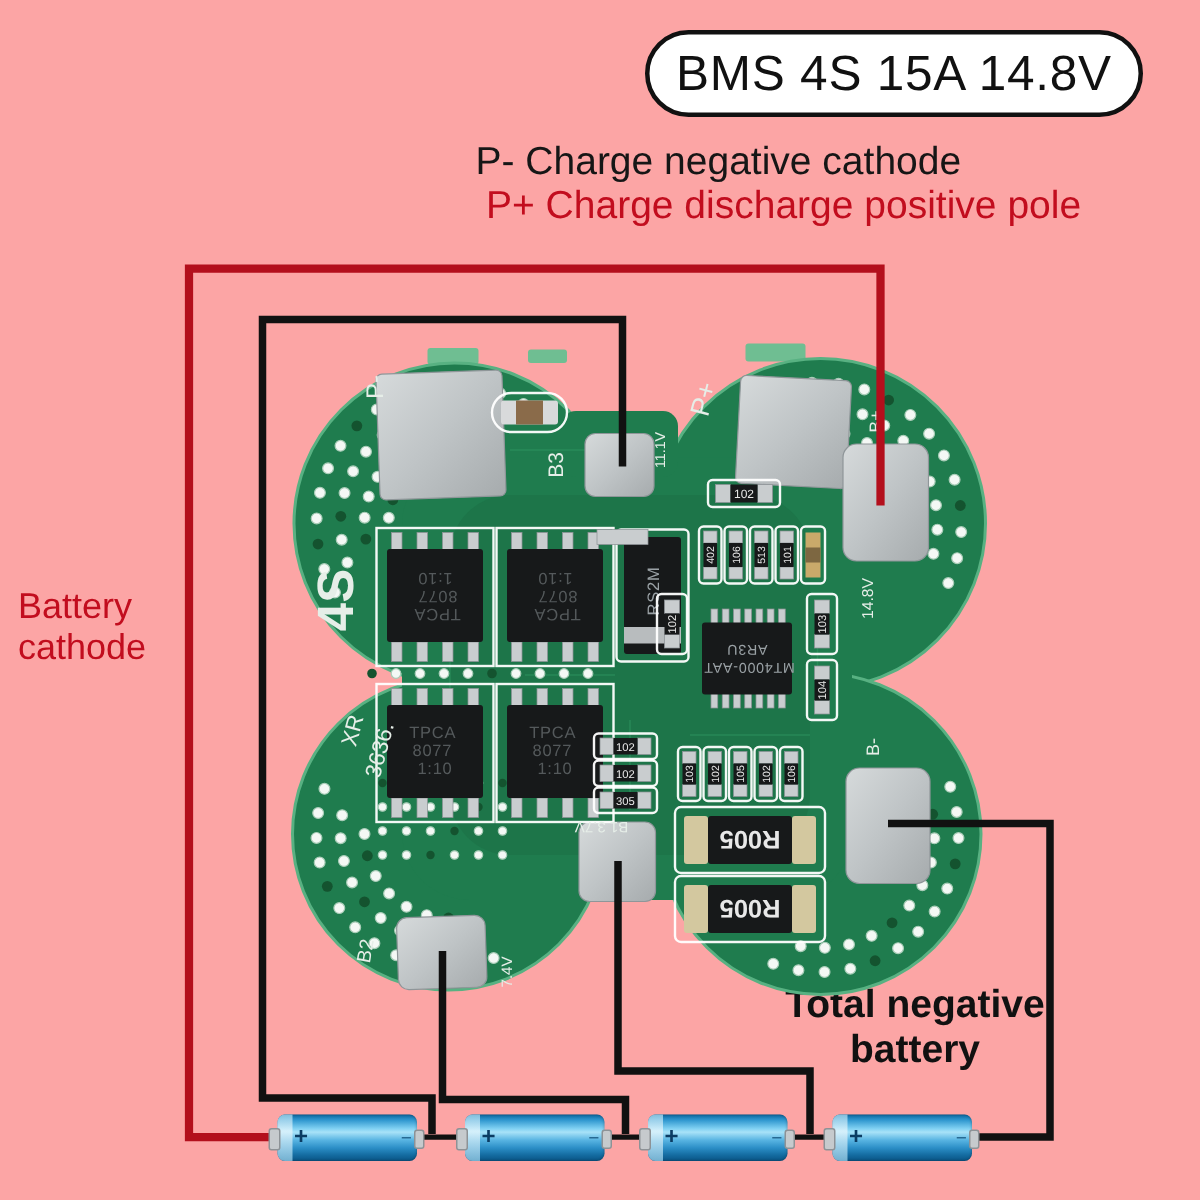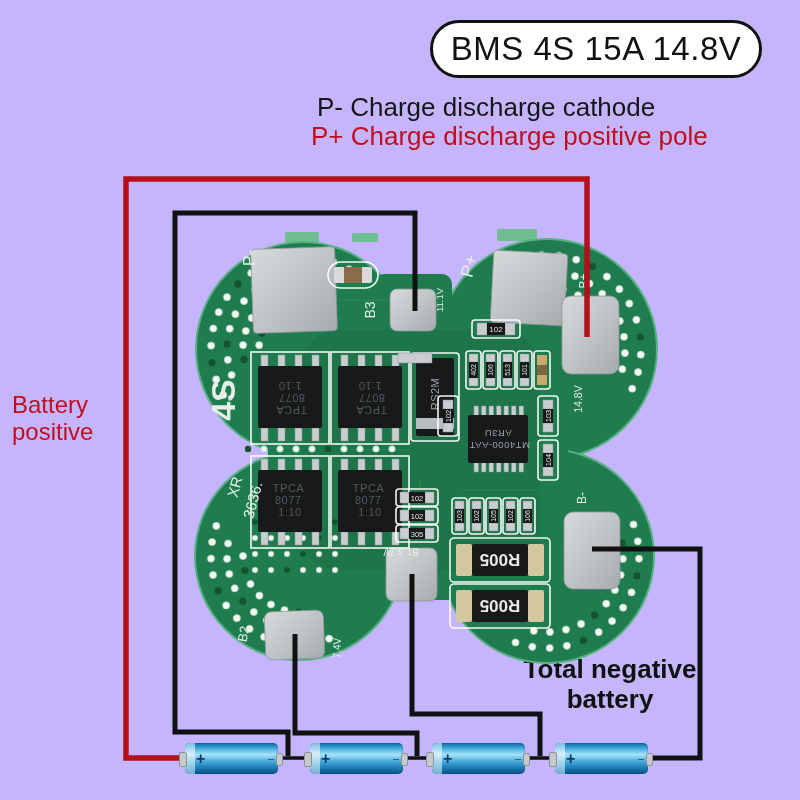--- a/index.html
+++ b/index.html
@@ -1,27 +1,27 @@
 <!DOCTYPE html>
 <html><head>
 <meta charset="utf-8">
 <style>
   html,body { margin:0; padding:0; background:#ffffff; }
   .stage {
-    position:relative; width:800px; height:800px; background:#c4b5fd;
+    position:relative; width:800px; height:800px; background:#fca5a5;
     font-family:"Liberation Sans", sans-serif; overflow:hidden;
   }
   .badge {
     position:absolute; left:430px; top:20px; width:326px; height:52px;
     border:3px solid #111; border-radius:30px;
     display:flex; align-items:center; justify-content:center;
     font-size:33px; color:#111; letter-spacing:0.5px; background:#fff;
   }
   .sub1 { position:absolute; left:317px; top:92px;  font-size:26px; color:#161616; white-space:nowrap; }
-  .sub2 { position:absolute; left:311px; top:121px; font-size:26px; color:#c20d1e; white-space:nowrap; }
+  .sub2 { position:absolute; left:324px; top:121px; font-size:26px; color:#c20d1e; white-space:nowrap; }
   .left-label { position:absolute; left:12px; top:391px; font-size:24px; color:#c20d1e; line-height:27px; }
   .tn-label  { position:absolute; left:505px; top:654px; width:210px; text-align:center;
                font-size:26px; color:#111; line-height:30px;font-weight:bold; }
   svg { position:absolute; left:0; top:0; }
   .lobe   { fill:#1f7c4e; stroke:#58b182; stroke-width:2; }
   .fillonly { fill:#1f7c4e; }
   .pad    { fill:url(#padGrad); stroke:#8f9699; stroke-width:0.8; }
   .outline{ fill:none; stroke:#ffffff; stroke-width:1.6; opacity:0.95; }
   .chip   { fill:#17191a; }
   .leg    { fill:#c9cdcf; stroke:#8d9396; stroke-width:0.5; }
@@ -48,26 +48,26 @@
     background:#c6cacd; border:1px solid #8d9296; border-radius:2px; }
 </style>
 </head>
 <body>
 
 <div class="stage">
 
   <div class="badge">
     <span>BMS 4S 15A 14.8V</span>
   </div>
-  <div class="sub1">P- Charge discharge cathode</div>
+  <div class="sub1">P- Charge negative cathode</div>
   <div class="sub2">P+ Charge discharge positive pole</div>
 
   <div class="left-label">
     <div>Battery</div>
-    <div>positive</div>
+    <div>cathode</div>
   </div>
 
   <div class="tn-label">
     <div>Total negative</div>
     <div>battery</div>
   </div>
 
   <svg width="800" height="800" viewBox="0 0 800 800">
     <defs>
       <linearGradient id="padGrad" x1="0" y1="0" x2="1" y2="1">

